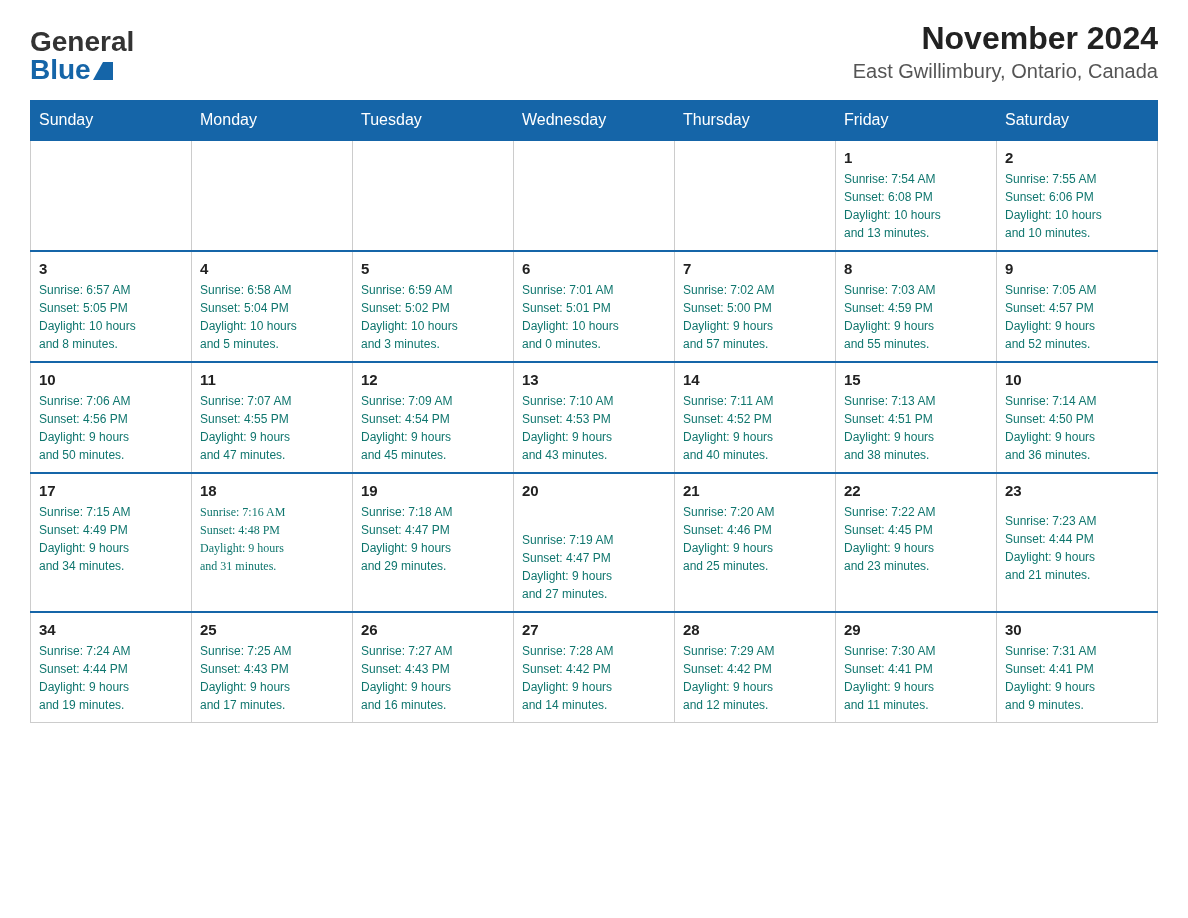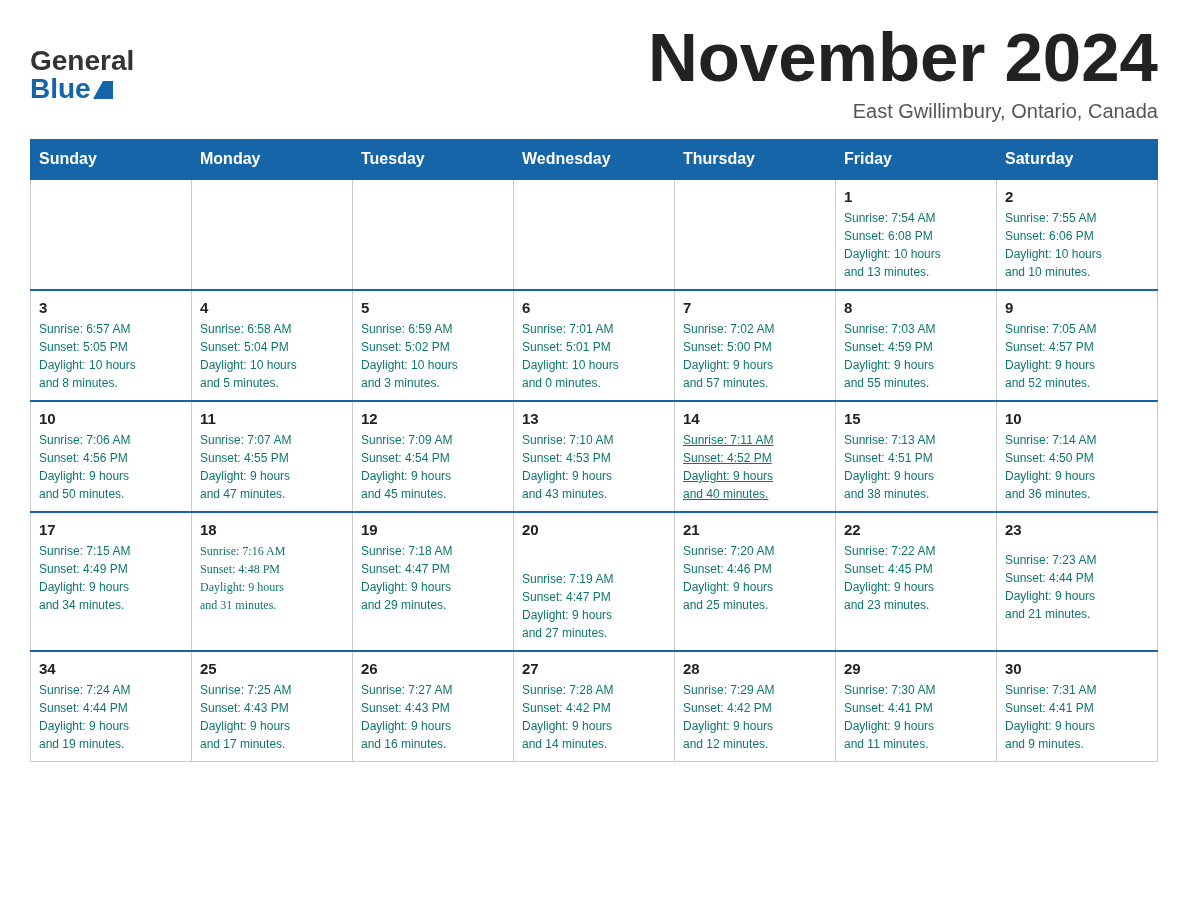--- a/index.html
+++ b/index.html
@@ -43,41 +43,41 @@
       border-right: 10px solid #1565a8;
       border-bottom: 18px solid #1565a8;
       display: inline-block;
       margin-left: 2px;
       margin-bottom: -2px;
     }
     .title-area {
       text-align: right;
     }
     .month-title {
-      font-size: 69px;
+      font-size: 32px;
       font-weight: bold;
       color: #222;
       line-height: 1.1;
     }
     .location {
       font-size: 20px;
       color: #555;
       margin-top: 4px;
     }
     .calendar-table {
       width: 100%;
       border-collapse: collapse;
       table-layout: fixed;
     }
     .calendar-table th {
       background-color: #1565a8;
       color: #fff;
       padding: 10px 8px;
       font-size: 16px;
-      font-weight: bold;
+      font-weight: normal;
       text-align: left;
       border: 1px solid #1565a8;
     }
     .calendar-table td {
       vertical-align: top;
       padding: 8px;
       border: 1px solid #ccc;
       border-top: 2px solid #1565a8;
       height: 110px;
       width: 14.285%;
@@ -228,21 +228,21 @@
         </td>
         <td>
           <span class="day-number">13</span>
           <div class="day-info" style="white-space: pre-line;">Sunrise: 7:10 AM
 Sunset: 4:53 PM
 Daylight: 9 hours
 and 43 minutes.</div>
         </td>
         <td>
           <span class="day-number">14</span>
-          <div class="day-info" style="white-space: pre-line; text-decoration: underline;">Sunrise: 7:11 AM
+          <div class="day-info" style="white-space: pre-line;">Sunrise: 7:11 AM
 Sunset: 4:52 PM
 Daylight: 9 hours
 and 40 minutes.</div>
         </td>
         <td>
           <span class="day-number">15</span>
           <div class="day-info" style="white-space: pre-line;">Sunrise: 7:13 AM
 Sunset: 4:51 PM
 Daylight: 9 hours
 and 38 minutes.</div>

